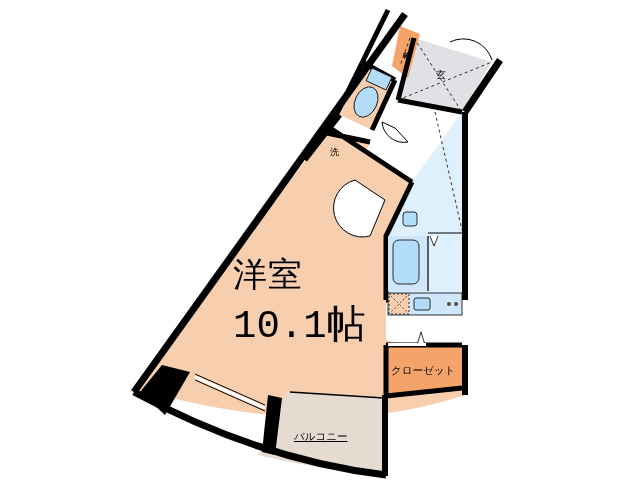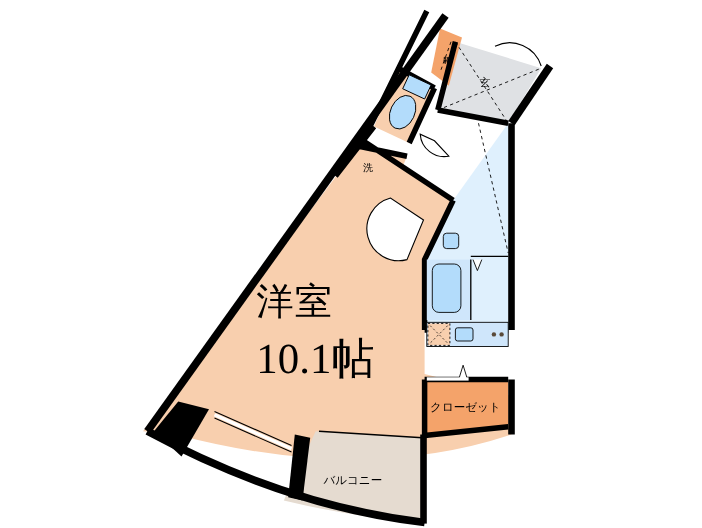--- a/index.html
+++ b/index.html
@@ -1,22 +1,22 @@
 <!DOCTYPE html>
 <html><head>
 <meta charset="utf-8">
 <style>
   html, body { margin:0; padding:0; background:#ffffff; }
   body { width:638px; height:480px; position:relative; overflow:hidden; font-family:"DejaVu Sans", sans-serif; }
   svg { position:absolute; left:0; top:0; }
   .lbl { position:absolute; color:#000; white-space:nowrap; }
   .main-name { left:233px; top:254px; font-family:"DejaVu Serif", serif; font-size:34px; line-height:40px; letter-spacing:1px; }
-  .main-size { left:233px; top:307px; font-family:Liberation Serif, serif; font-size:39px; line-height:40px; }
+  .main-size { left:233px; top:307px; font-family:Liberation Mono, monospace; font-size:39px; line-height:40px; }
   .closet { left:391px; top:364px; font-size:10.5px;text-align:center; }
-  .balcony { left:294px; top:430px; font-size:10.5px; }
+  .balcony { left:294px; top:430px; font-size:10.5px;text-decoration:underline; }
   .genkan { left:436px; top:68px; font-size:10px; }
   .wash { left:330px; top:146px; font-size:9px; }
   .shoe { left:402px; top:46px; font-size:7px; writing-mode:vertical-rl; line-height:7px; }
 </style>
 </head>
 <body>
 
 <svg width="638" height="480" viewBox="0 0 638 480">
 
   <path d="M330,128 L412,182 L386,240 L386,340 L465,360 L465,395 Q330,440 160,395 L130,392 Z" fill="#f8cfae"></path>

